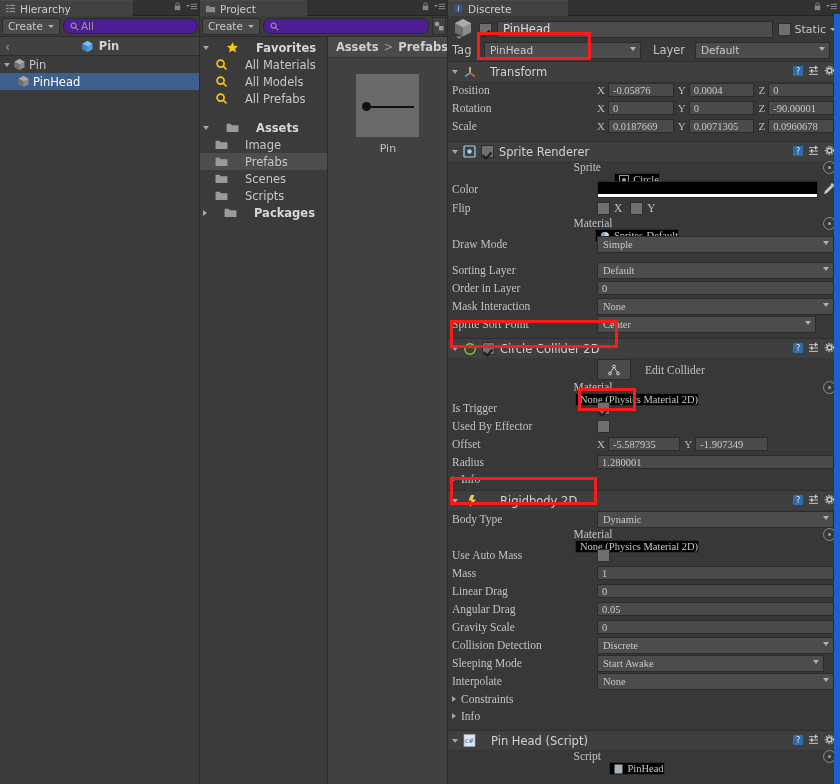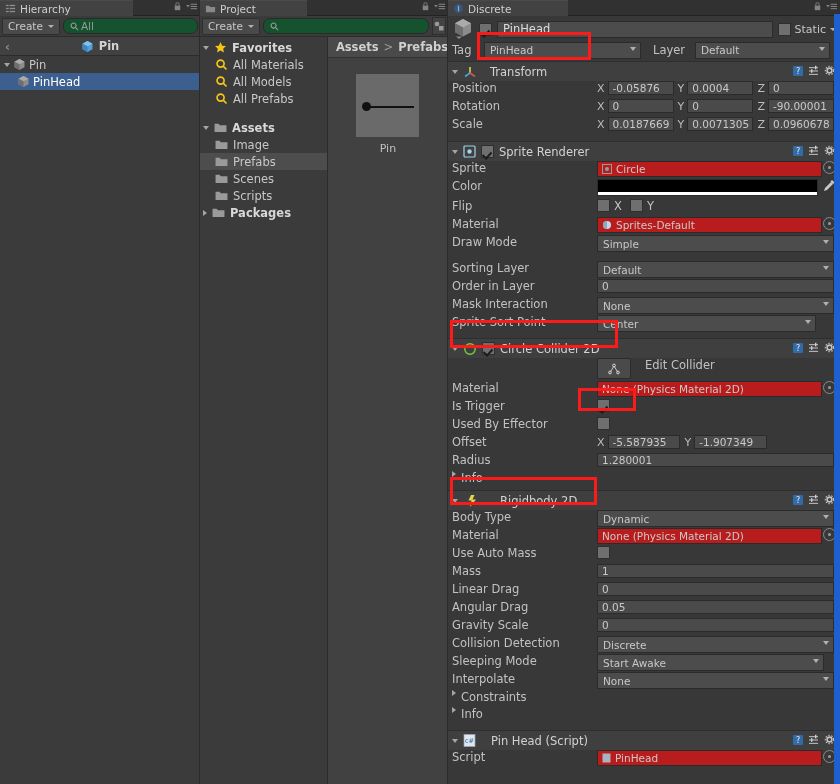--- a/index.html
+++ b/index.html
@@ -20,40 +20,40 @@
   .tab.sel{background:#424242;color:#cfcfcf;}
   .tabicons{position:absolute;right:3px;top:1px;display:flex;gap:3px;align-items:center;}
   .ti{width:11px;height:11px;opacity:.65;}
 
   .toolbar{height:20px;background:#3b3b3b;display:flex;align-items:center;
            padding:0 2px;gap:3px;border-bottom:1px solid #2c2c2c;}
   .createbtn{height:15px;background:#4a4a4a;border:1px solid #2e2e2e;border-radius:2px;
              color:#c8c8c8;font-size:10.5px;display:flex;align-items:center;gap:5px;padding:0 5px;}
   .caret{width:0;height:0;border-left:3px solid transparent;border-right:3px solid transparent;
          border-top:3.5px solid #b0b0b0;}
-  .searchfield{height:14px;flex:1;background:#14532d;border:1px solid #2a2a2a;border-radius:7px;
+  .searchfield{height:14px;flex:1;background:#4c1d95;border:1px solid #2a2a2a;border-radius:7px;
                display:flex;align-items:center;gap:2px;padding:0 6px;color:#9a9a9a;font-size:10.5px;}
   .sicon{width:9px;height:9px;flex:none;}
   .tbtn{width:22px;height:16px;background:#434343;border:1px solid #2e2e2e;
         display:flex;align-items:center;justify-content:center;}
 
   
   .bcbar{height:18px;background:#414141;border-bottom:1px solid #2c2c2c;
          display:flex;align-items:center;justify-content:center;position:relative;
          color:#d2d2d2;font-weight:bold;font-size:11.5px;gap:5px;}
   .backarrow{position:absolute;left:5px;top:3px;color:#8a8a8a;font-size:12px;}
   .hrow{height:17px;display:flex;align-items:center;gap:3px;padding-left:4px;font-size:11.5px;color:#c6c6c6;}
   .hrow.sel{background:#3c5f8f;color:#fff;}
   .cube{width:13px;height:13px;flex:none;}
 
   
   .projbody{display:flex;height:763px;}
   .projtree{width:146px;background:#3b3b3b;border-right:1px solid #2c2c2c;padding-top:2px;}
   .projright{flex:1;background:#414141;}
-  .prow{height:17px;display:flex;align-items:center;gap:5px;font-size:11.5px;color:#c8c8c8;}
+  .prow{height:17px;display:flex;align-items:center;gap:17px;font-size:11.5px;color:#c8c8c8;}
   .prow.sel{background:#4d4d4d;}
   .prow.bold{font-weight:bold;color:#d8d8d8;}
   .star{width:13px;height:13px;flex:none;}
   .mag{width:13px;height:13px;flex:none;}
   .folder{width:13px;height:11px;flex:none;}
   .crumb{height:20px;background:#4a4a4a;border-bottom:1px solid #333;display:flex;
          align-items:center;gap:5px;padding-left:8px;font-weight:bold;color:#d0d0d0;font-size:11.5px;}
   .gt{color:#9a9a9a;font-weight:normal;}
   .thumbwrap{margin-top:16px;display:flex;flex-direction:column;align-items:center;}
   .thumb{width:63px;height:63px;background:#6a6a6a;position:relative;}
@@ -81,34 +81,34 @@
   .comp-head{height:19px;display:flex;align-items:center;gap:5px;padding-left:4px;
              background:#3f3f3f;border-top:1px solid #2e2e2e;position:relative;}
   .comp-title{font-weight:normal;color:#d2d2d2;font-size:11.5px;}
   .comp-icons{position:absolute;right:4px;top:3px;display:flex;gap:4px;align-items:center;}
   .hicon{width:12px;height:12px;}
   .tri{width:0;height:0;border-left:4.5px solid #a5a5a5;border-top:3.5px solid transparent;
        border-bottom:3.5px solid transparent;flex:none;}
   .tri.down{border-left:3.5px solid transparent;border-right:3.5px solid transparent;
        border-top:4.5px solid #a5a5a5;border-bottom:0;}
 
-  .row{height:18px;display:flex;align-items:flex-start;padding-left:4px;}
+  .row{height:18px;display:flex;align-items:center;padding-left:4px;font-family:Liberation Serif, serif;}
   .rl{width:145px;color:#c2c2c2;font-size:11.5px;flex:none;}
   .field{height:14px;background:#4a4a4a;border:1px solid #2b2b2b;color:#c9c9c9;
          font-size:10.5px;display:flex;align-items:center;padding-left:4px;overflow:hidden;
          white-space:nowrap;box-sizing:border-box;}
   .axis{color:#bdbdbd;font-size:11px;margin:0 3px 0 0;}
   .vec{display:flex;align-items:center;flex:1;gap:0;}
   .vec .field{flex:1;}
-  .objfield{flex:1;height:14px;background:#b91c1c;border:1px solid #2b2b2b;display:flex;
+  .objfield{flex:1;height:14px;background:#000000;border:1px solid #2b2b2b;display:flex;
             align-items:center;gap:4px;padding-left:4px;color:#c9c9c9;font-size:10.5px;margin-right:18px;}
   .circlebtn{position:absolute;right:4px;width:11px;height:11px;border-radius:50%;
              border:1px solid #8a8a8a;display:flex;align-items:center;justify-content:center;}
   .circlebtn::after{content:"";width:3px;height:3px;border-radius:50%;background:#9a9a9a;}
-  .rowrel{position:relative;}
+  .rowrel{position:relative;flex-direction:column;}
   .colorsw{flex:1;height:15px;margin-right:22px;background:#000;border:1px solid #2b2b2b;
            position:relative;}
   .colorsw::after{content:"";position:absolute;left:0;bottom:0;width:100%;height:3px;background:#fff;}
   .editbtn{width:32px;height:19px;background:#4a4a4a;border:1px solid #2b2b2b;border-radius:2px;
            display:flex;align-items:center;justify-content:center;}
 
   .hl{position:absolute;border:3px solid #fb1b1b;box-sizing:border-box;pointer-events:none;z-index:40;}
   .scrollbar{position:absolute;right:0;top:14px;width:6px;height:770px;background:#2f2f2f;}
   .scrollthumb{position:absolute;right:0;top:14px;width:6px;height:770px;background:#1f5fd0;}
   .vdiv{position:absolute;top:0;width:1px;height:784px;background:#2b2b2b;}

